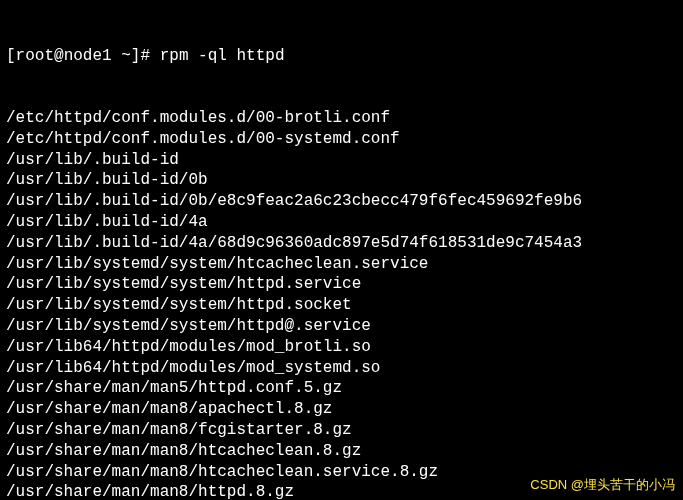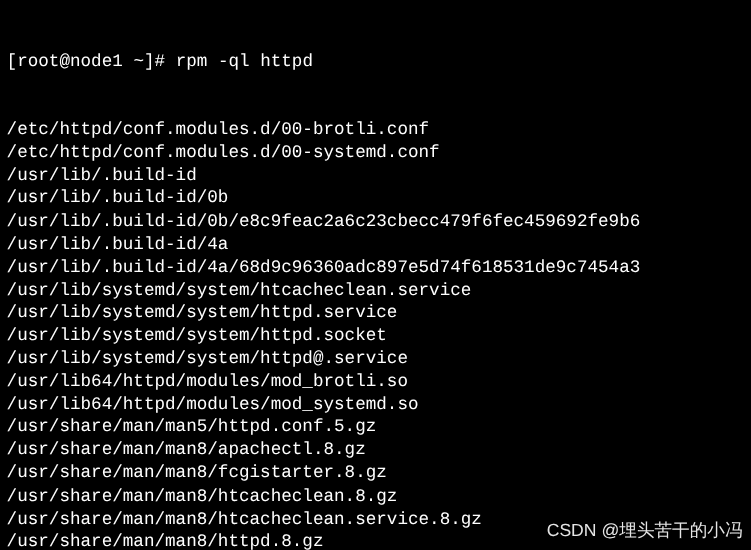--- a/index.html
+++ b/index.html
@@ -16,23 +16,23 @@
     padding: 4px 6px;
   }
   .terminal {
     white-space: pre;
   }
   .line { display: block; }
   .watermark {
     position: absolute;
     bottom: 6px;
     right: 8px;
-    color: #e5e5e5;
+    color: #fde047;
     font-family: sans-serif;
-    font-size: 16px;
+    font-size: 13px;
   }
 </style>
 </head>
 <body>
 
 <div class="terminal">
   <span class="line">[<span>root</span>@<span>node1</span> <span>~</span>]<span>#</span> <span>rpm -ql httpd</span></span>
   <div id="output"><span class="line">/etc/httpd/conf.modules.d/00-brotli.conf</span><span class="line">/etc/httpd/conf.modules.d/00-systemd.conf</span><span class="line">/usr/lib/.build-id</span><span class="line">/usr/lib/.build-id/0b</span><span class="line">/usr/lib/.build-id/0b/e8c9feac2a6c23cbecc479f6fec459692fe9b6</span><span class="line">/usr/lib/.build-id/4a</span><span class="line">/usr/lib/.build-id/4a/68d9c96360adc897e5d74f618531de9c7454a3</span><span class="line">/usr/lib/systemd/system/htcacheclean.service</span><span class="line">/usr/lib/systemd/system/httpd.service</span><span class="line">/usr/lib/systemd/system/httpd.socket</span><span class="line">/usr/lib/systemd/system/httpd@.service</span><span class="line">/usr/lib64/httpd/modules/mod_brotli.so</span><span class="line">/usr/lib64/httpd/modules/mod_systemd.so</span><span class="line">/usr/share/man/man5/httpd.conf.5.gz</span><span class="line">/usr/share/man/man8/apachectl.8.gz</span><span class="line">/usr/share/man/man8/fcgistarter.8.gz</span><span class="line">/usr/share/man/man8/htcacheclean.8.gz</span><span class="line">/usr/share/man/man8/htcacheclean.service.8.gz</span><span class="line">/usr/share/man/man8/httpd.8.gz</span></div>
   
 </div>

